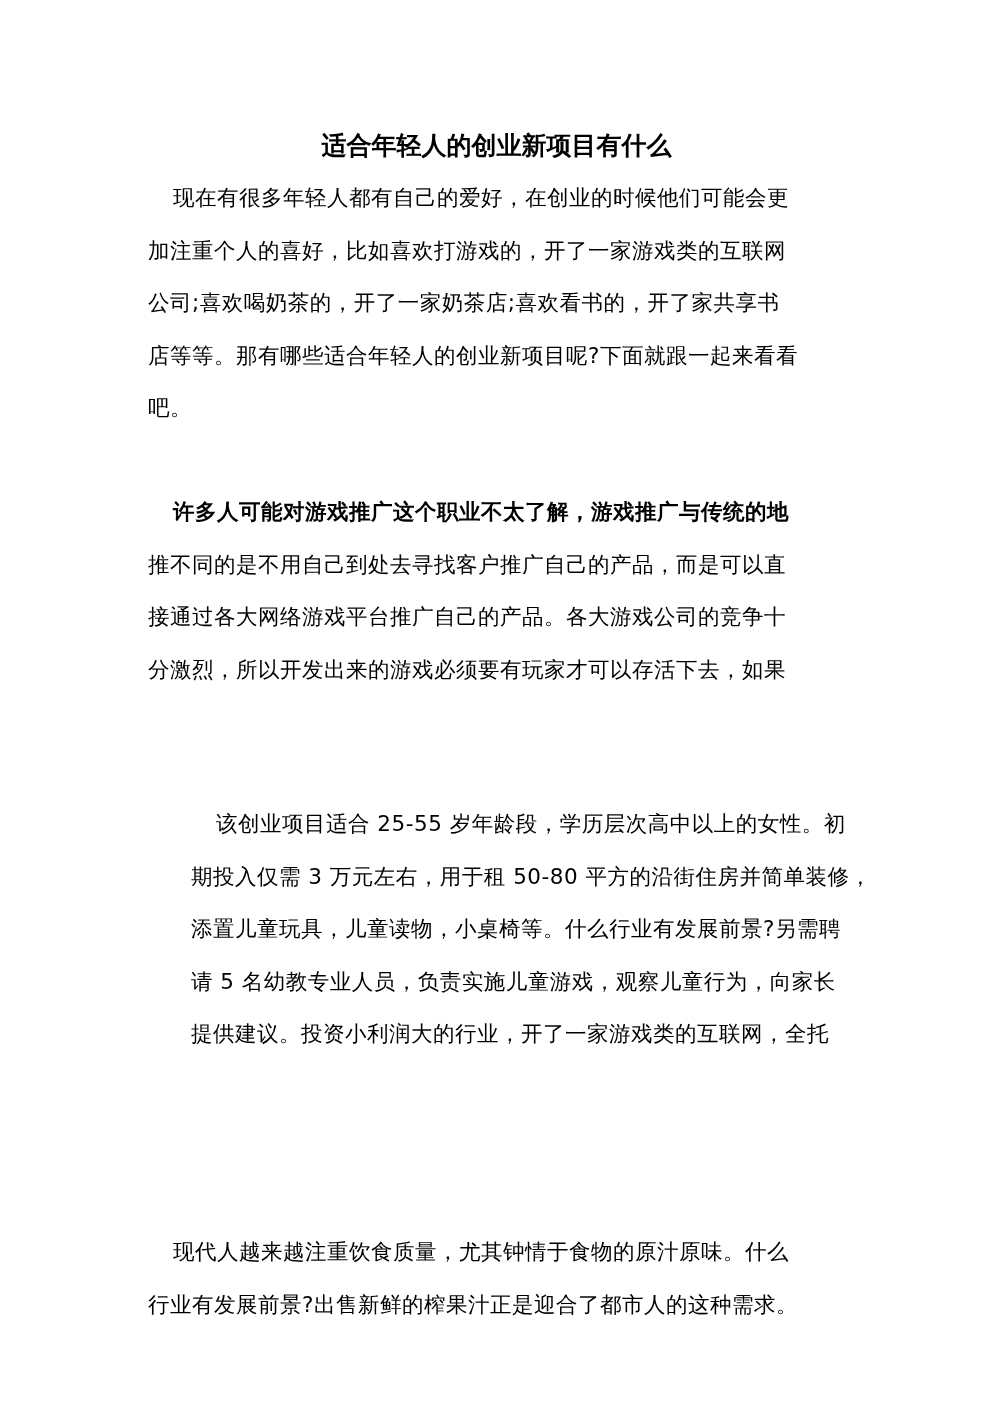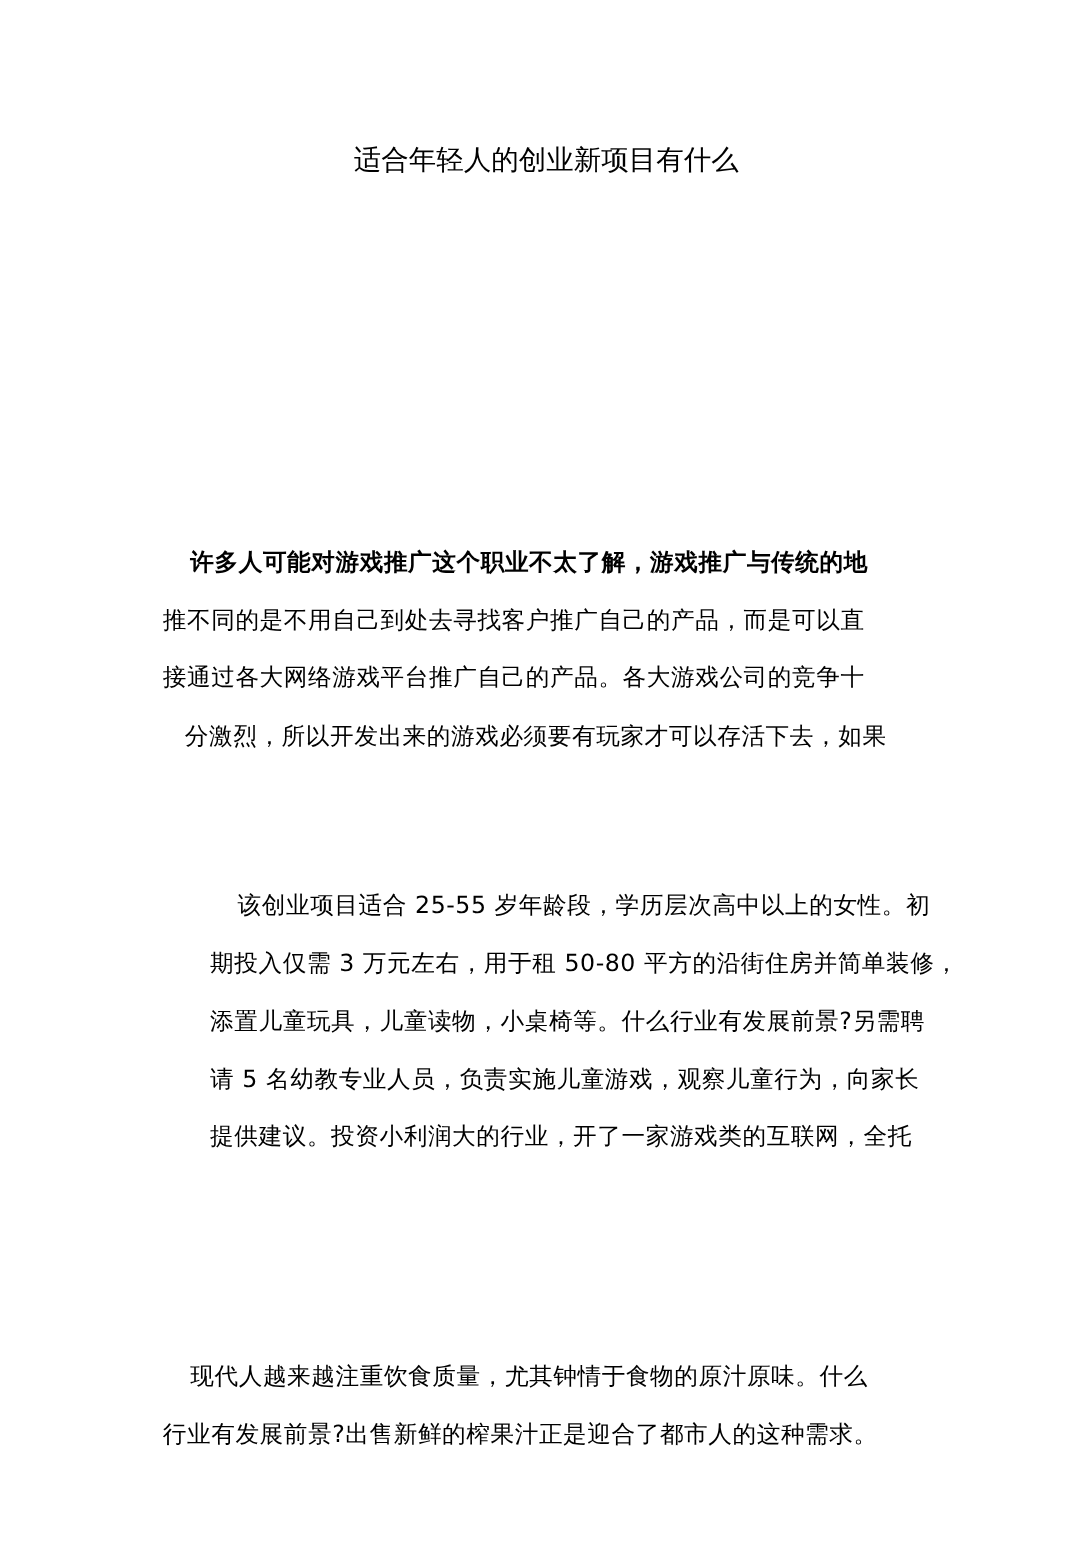--- a/index.html
+++ b/index.html
@@ -23,21 +23,21 @@
       height: 1404px;
       background: #ffffff;
     }
     .title {
       position: absolute;
       left: 0;
       width: 993px;
       top: 128px;
       text-align: center;
       font-size: 25px;
-      font-weight: normal;
+      font-weight: bold;
       line-height: 36px;
       letter-spacing: 0px;
     }
     .para {
       position: absolute;
       left: 148px;
       width: 700px;
       font-size: 21.5px;
       line-height: 52.5px;
       text-align: justify;
@@ -53,26 +53,33 @@
       padding-left: 25px;
     }
   </style>
 </head>
 <body>
 
 <div class="page">
 
   <div class="title">适合年轻人的创业新项目有什么</div>
 
+  <div class="para" style="top:172px;">
+    <span class="line first" style="text-indent:0;">现在有很多年轻人都有自己的爱好，在创业的时候他们可能会更</span>
+    <span class="line" style="text-indent:0;">加注重个人的喜好，比如喜欢打游戏的，开了一家游戏类的互联网</span>
+    <span class="line" style="text-indent:0;">公司;喜欢喝奶茶的，开了一家奶茶店;喜欢看书的，开了家共享书</span>
+    <span class="line" style="text-indent:0;">店等等。那有哪些适合年轻人的创业新项目呢?下面就跟一起来看看</span>
+    <span class="line" style="text-indent:0;">吧。</span>
+  </div>
 
   <div class="para" style="top:486px;">
     <span class="line first" style="text-indent:0;font-weight:bold;">许多人可能对游戏推广这个职业不太了解，游戏推广与传统的地</span>
     <span class="line" style="text-indent:0;">推不同的是不用自己到处去寻找客户推广自己的产品，而是可以直</span>
     <span class="line" style="text-indent:0;">接通过各大网络游戏平台推广自己的产品。各大游戏公司的竞争十</span>
-    <span class="line" style="text-indent:0;margin-left:20px;">分激烈，所以开发出来的游戏必须要有玩家才可以存活下去，如果</span>
+    <span class="line" style="text-indent:0;">分激烈，所以开发出来的游戏必须要有玩家才可以存活下去，如果</span>
   </div>
 
   <div class="para" style="top:798px;margin-left:43px;">
     <span class="line first" style="text-indent:0;">该创业项目适合 25-55 岁年龄段，学历层次高中以上的女性。初</span>
     <span class="line" style="text-indent:0;">期投入仅需 3 万元左右，用于租 50-80 平方的沿街住房并简单装修，</span>
     <span class="line" style="text-indent:0;">添置儿童玩具，儿童读物，小桌椅等。什么行业有发展前景?另需聘</span>
     <span class="line" style="text-indent:0;">请 5 名幼教专业人员，负责实施儿童游戏，观察儿童行为，向家长</span>
     <span class="line" style="text-indent:0;">提供建议。投资小利润大的行业，开了一家游戏类的互联网，全托</span>
   </div>
 

